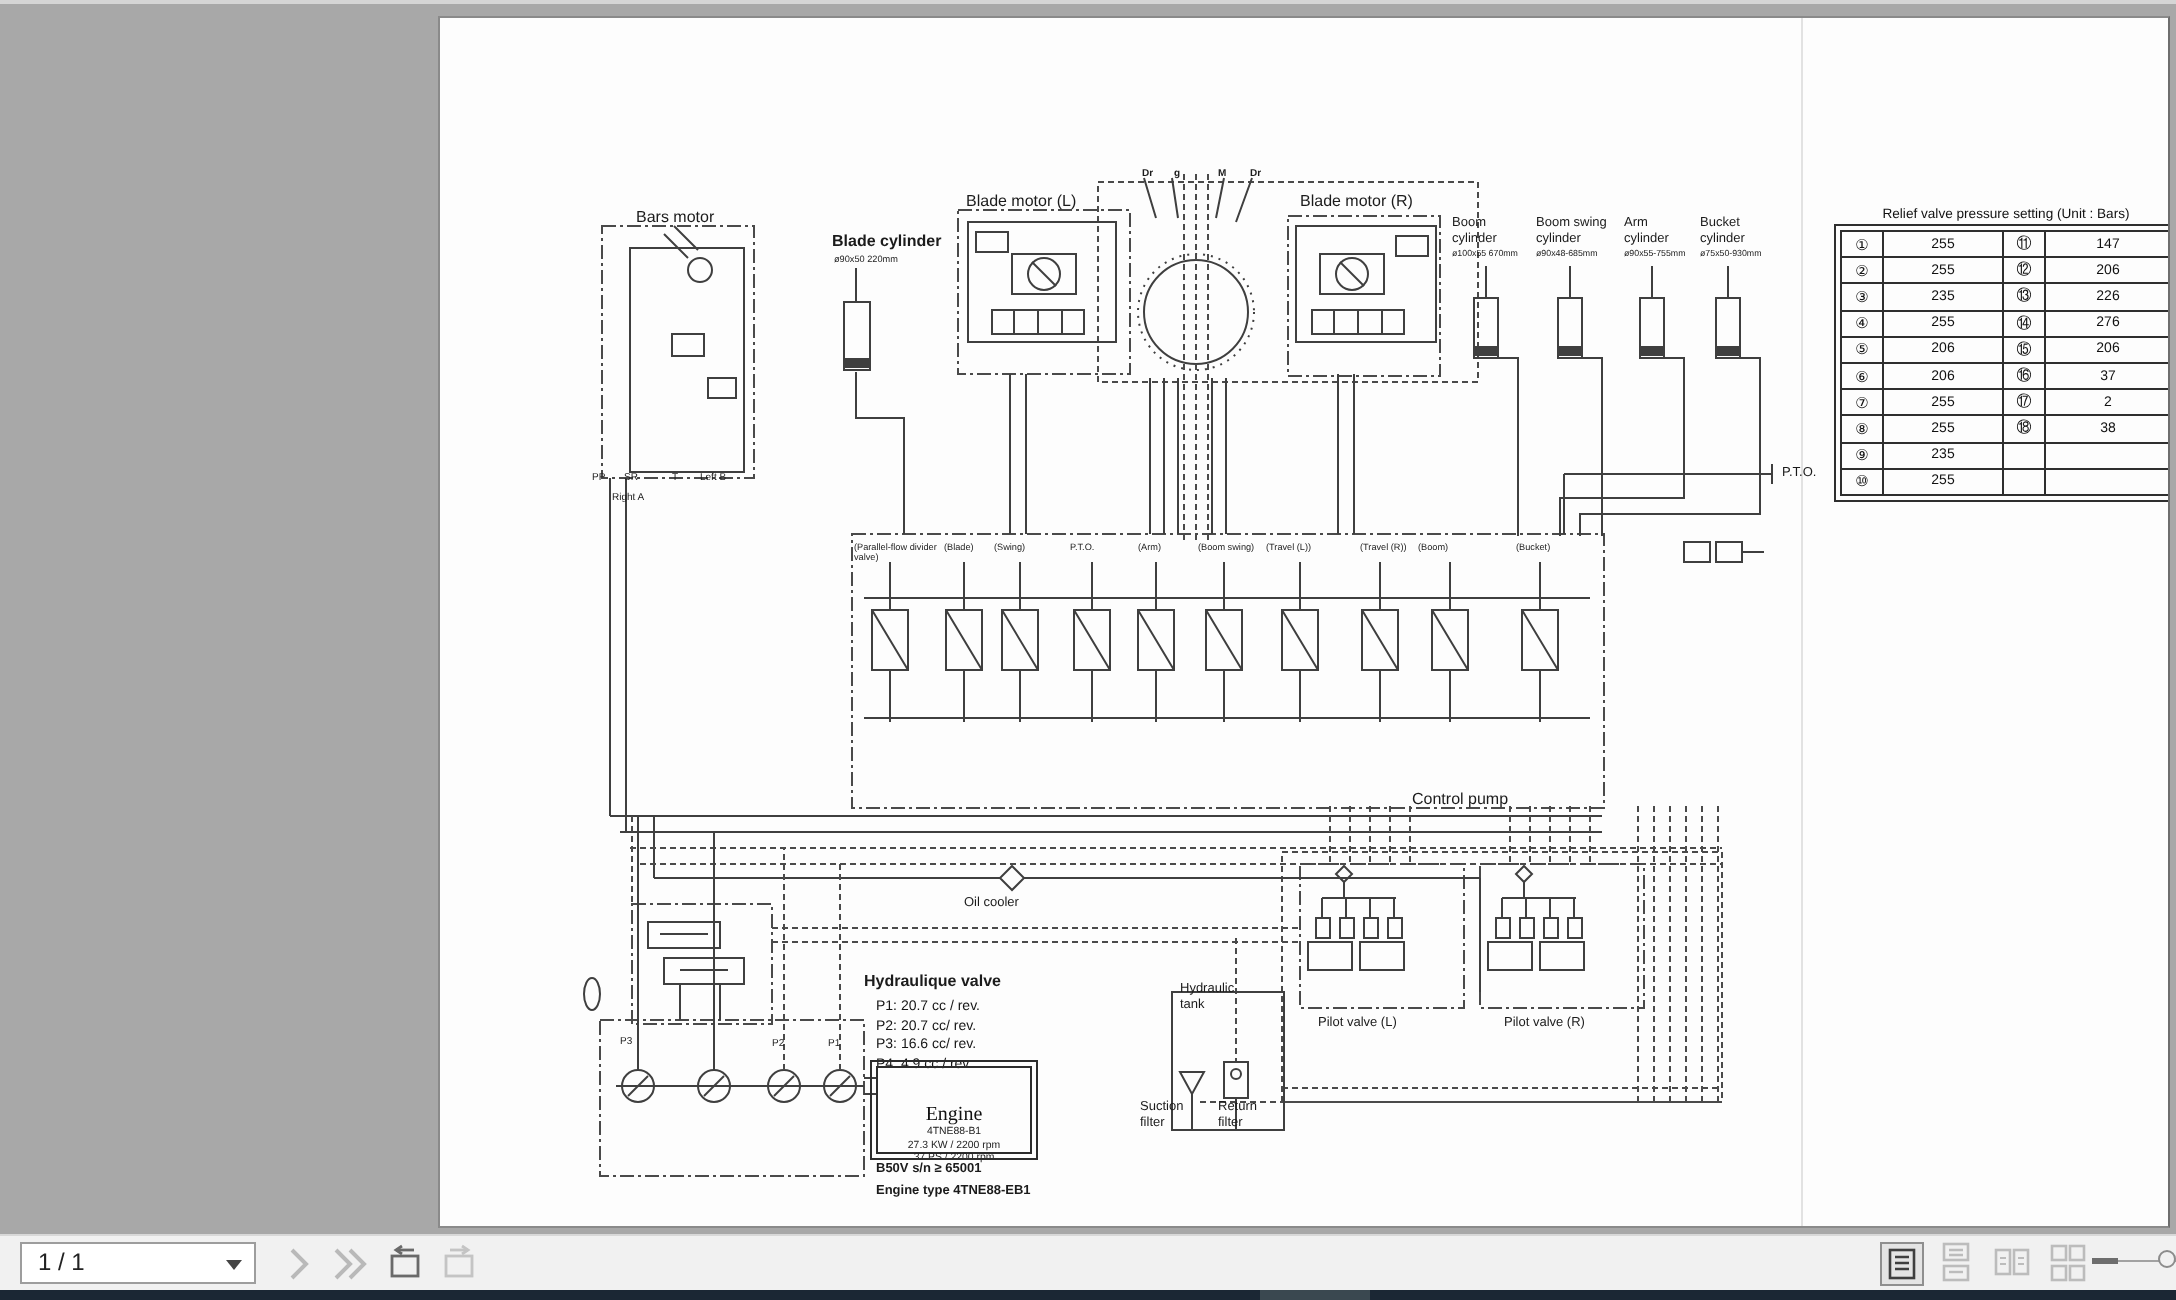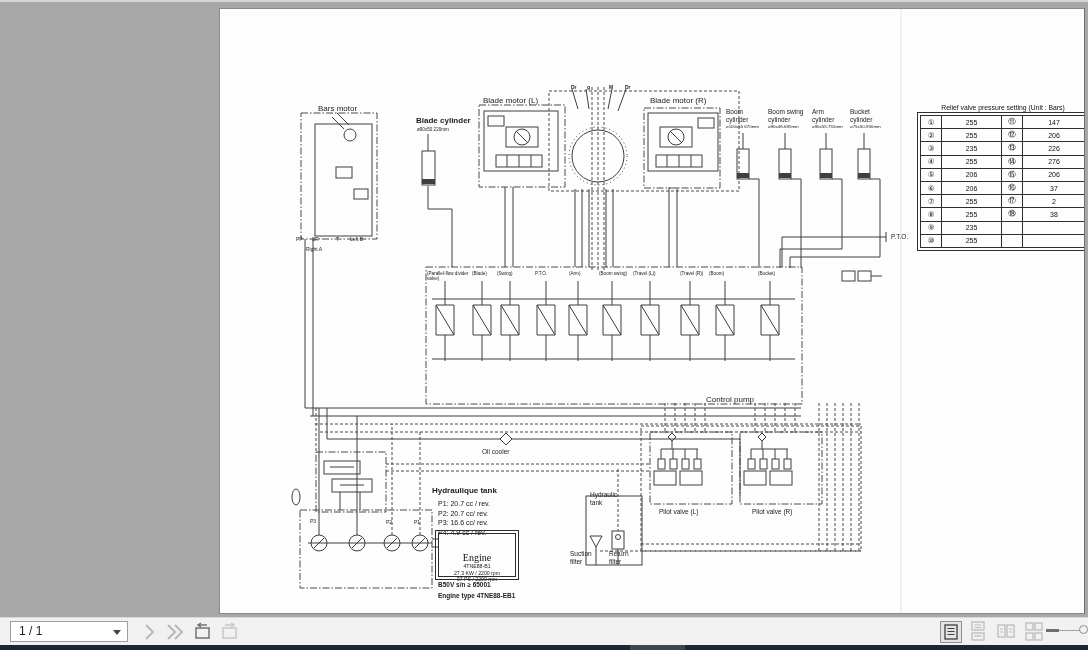--- a/index.html
+++ b/index.html
@@ -239,21 +239,21 @@
       <div class="lbl xs" style="position: absolute; left: 116px; top: 227px;">T</div>
       <div class="lbl xs" style="position: absolute; left: 130px; top: 227px;">Left B</div>
       <div class="lbl xs" style="position: absolute; left: 86px; top: 237px;">Right A</div>
     </div>
   <div id="pump-ports">
       <div class="lbl xs" style="position: absolute; left: 90px; top: 509px;">P3</div>
       <div class="lbl xs" style="position: absolute; left: 166px; top: 510px;">P2</div>
       <div class="lbl xs" style="position: absolute; left: 194px; top: 510px;">P1</div>
     </div>
   <div class="lbl sm" style="left:262px;top:439px">Oil cooler</div>
-  <div class="lbl" style="left:212px;top:477px;font-weight:bold">Hydraulique tank</div>
+  <div class="lbl" style="left:212px;top:477px;font-weight:bold">Hydraulique valve</div>
   <div class="pump-specs" style="position:absolute;left:218px;top:490px" id="pump-specs">
       <div>P1: 20.7 cc / rev.</div>
       <div>P2: 20.7 cc/ rev.</div>
       <div>P3: 16.6 cc/ rev.</div>
       <div>P4: 4.9 cc / rev.</div>
     </div>
   <div class="engine-box">
     <div class="e-t">Engine</div>
     <div class="e-s">4TNE88-B1</div>
     <div class="e-s">27.3 KW / 2200 rpm</div>

